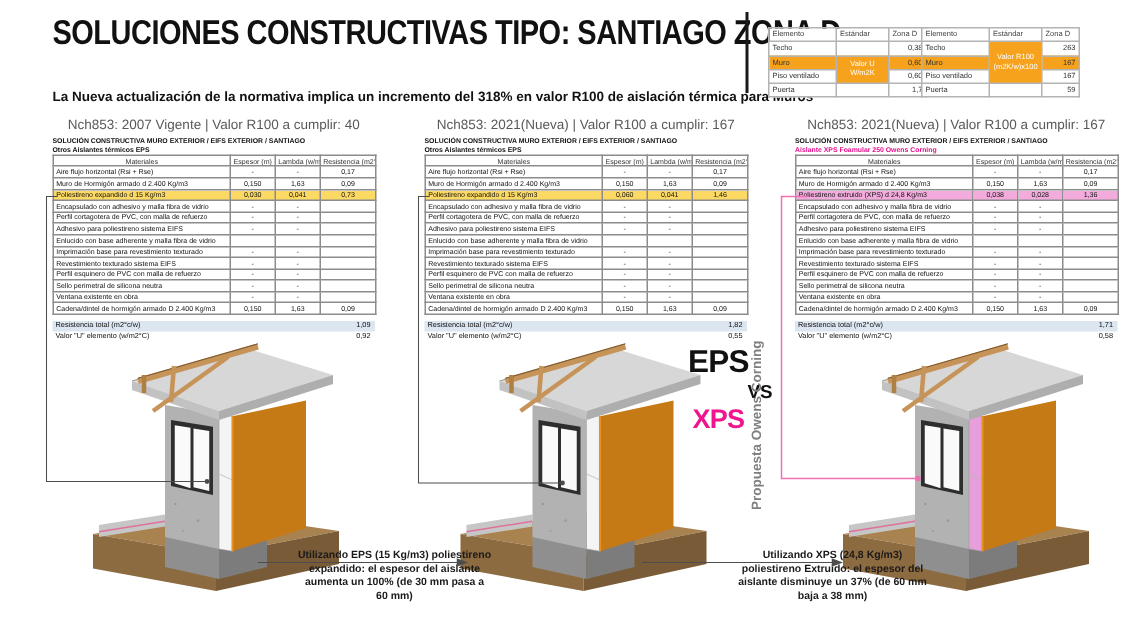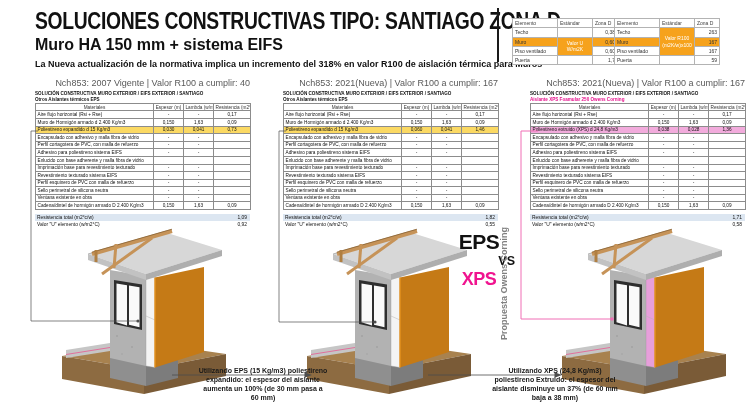--- a/index.html
+++ b/index.html
@@ -16,21 +16,21 @@
   
   .mini{position:absolute;top:18px;border-collapse:collapse;font-size:5px;line-height:1.25;color:#333;}
   .mini td,.mini th{border:0.5px solid #b3b3b3;padding:1px 2px;font-weight:400;background:#fff;}
   .mini th{text-align:left;color:#444;}
   .mini td.val{text-align:right;min-width:20px;}
   .mini td.el{min-width:40px;}
   .mini td.std{background:var(--orange);color:#fff;text-align:center;width:30px;}
   .mini tr.hl td.el,.mini tr.hl td.val{background:var(--orange);}
 
   
-  .colhead{position:absolute;top:78px;width:215px;text-align:right;font-size:9px;color:#595959;white-space:nowrap;}
+  .colhead{position:absolute;top:78px;width:215px;text-align:center;font-size:9px;color:#595959;white-space:nowrap;}
 
   
   .sol{position:absolute;top:91px;width:215px;font-size:4.7px;}
   .sol .t1{font-weight:700;font-size:4.6px;letter-spacing:0;}
   .sol .t2{font-weight:700;font-size:4.6px;margin-top:0.5px;}
   .sol table{width:100%;border-collapse:collapse;margin-top:1.5px;table-layout:fixed;}
   .sol td{border:0.5px solid #8c8c8c;padding:0.6px 1.5px;line-height:1.15;overflow:hidden;white-space:nowrap;}
   .sol td.num{text-align:center;}
   .sol .hdr td{text-align:center;color:#333;line-height:1.1;}
   .sol col.c-mat{width:118px;} .sol col.c-esp{width:30px;} .sol col.c-lam{width:30px;} .sol col.c-res{width:37px;}
@@ -60,21 +60,20 @@
   .leader-pink-dot{fill:var(--leaderpink);}
   .arrowline{stroke:#4d4d4d;stroke-width:0.8;}
   .arrowhead{fill:#4d4d4d;}
 </style>
 </head>
 <body>
 
 <div class="slide">
 
   <div class="title">SOLUCIONES CONSTRUCTIVAS TIPO: SANTIAGO ZONA D</div>
-  <div class="subtitle">Muro HA 150 mm + sistema EIFS</div>
   <div class="tagline">La Nueva actualización de la normativa implica un incremento del 318% en valor R100 de aislación térmica para Muros</div>
   <div class="vdivider"></div>
 
   <table class="mini" style="left:512px">
     <thead>
         <tr>
       <th>Elemento</th>
       <th>Estándar</th>
       <th>Zona D</th>
     </tr>

